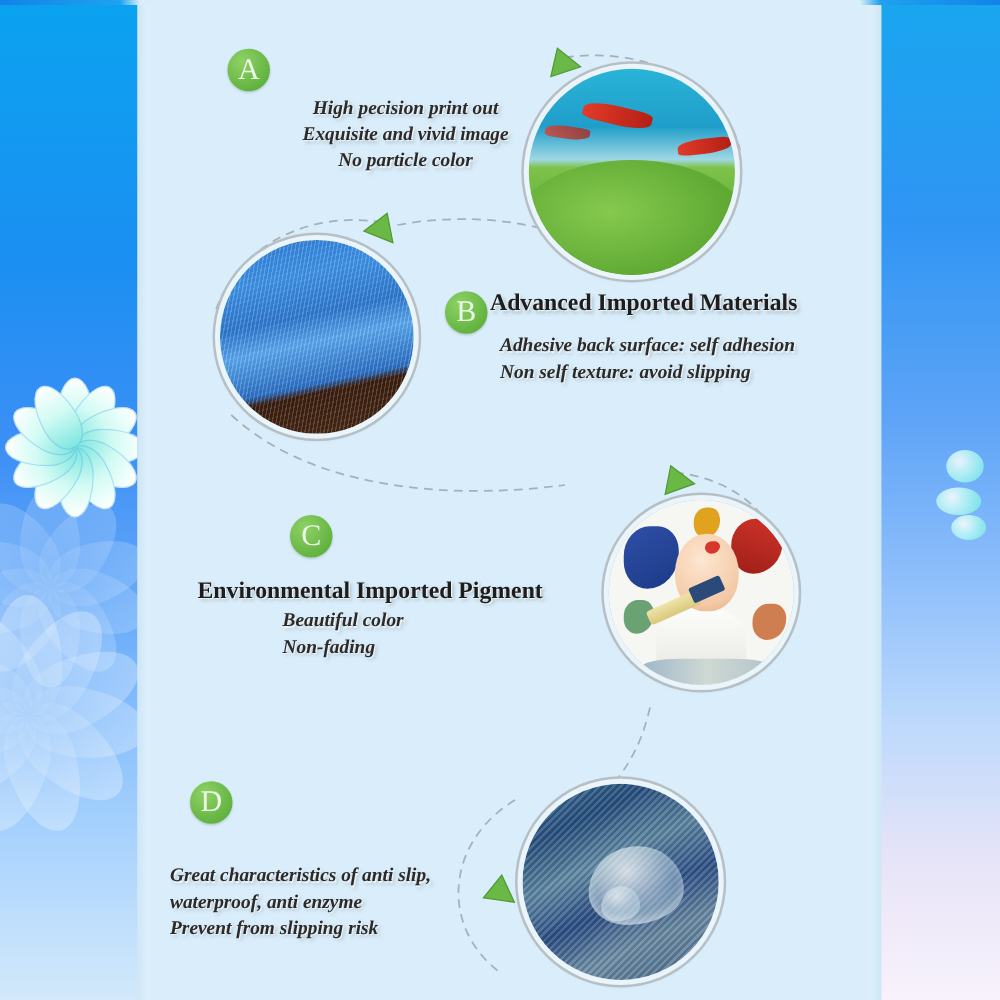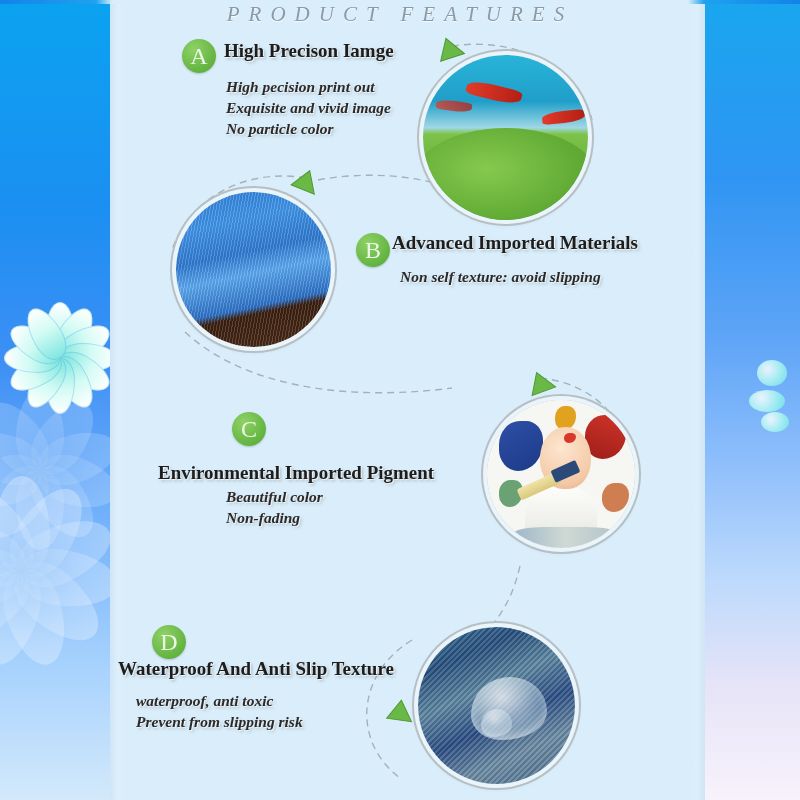--- a/index.html
+++ b/index.html
@@ -188,25 +188,23 @@
       <path d="M412 640 C 356 674 352 742 400 778"></path>
     </g>
     <g fill="#6ab946" stroke="#4f9a33" stroke-width="1">
       <polygon points="449,38 462,58 437,58" transform="rotate(-18 449 48)"></polygon>
       <polygon points="306,170 319,190 294,190" transform="rotate(22 306 180)"></polygon>
       <polygon points="540,372 553,392 528,392" transform="rotate(-20 540 382)"></polygon>
       <polygon points="400,700 413,720 388,720" transform="rotate(8 400 710)"></polygon>
     </g>
   </svg>
 
-  <div class="title">PRODUCT FEATURES</div>
 
   <div class="badge" style="left:182px;top:39px;">A</div>
-  <div class="heading" style="left:224px;top:40px;">High Precison Iamge</div>
-  <div class="body" style="left:226px;top:76px;">
+  <div class="body" style="left:242px;top:76px;text-align:center;">
     <div>High pecision print out</div>
     <div>Exquisite and vivid image</div>
     <div>No particle color</div>
   </div>
 
   <div class="photo ph-a" style="left:423px;top:55px;width:165px;height:165px;">
     <div class="inner">
       <div class="leafshade"></div>
       <div class="koi" style="left:26%;top:18%;width:34%;height:9%;transform:rotate(14deg);"></div>
       <div class="koi" style="left:8%;top:28%;width:22%;height:6%;transform:rotate(8deg);opacity:.75;"></div>
@@ -214,20 +212,21 @@
     </div>
   </div>
 
   <div class="photo ph-b" style="left:176px;top:192px;width:155px;height:155px;">
     <div class="inner"></div>
   </div>
 
   <div class="badge" style="left:356px;top:233px;">B</div>
   <div class="heading" style="left:392px;top:232px;">Advanced Imported Materials</div>
   <div class="body" style="left:400px;top:266px;">
+    <div>Adhesive back surface: self adhesion</div>
     <div>Non self texture: avoid slipping</div>
   </div>
 
   <div class="badge" style="left:232px;top:412px;">C</div>
   <div class="heading" style="left:158px;top:450px;margin-top:12px;">Environmental Imported Pigment</div>
   <div class="body" style="left:226px;top:486px;font-style:italic;">
     <div>Beautiful color</div>
     <div>Non-fading</div>
   </div>
 
@@ -241,23 +240,23 @@
       <div class="babybody" style="left:26%;top:58%;width:48%;height:40%;"></div>
       <div class="babyhead" style="left:36%;top:18%;width:34%;height:42%;"></div>
       <div class="splat" style="left:52%;top:22%;width:8%;height:7%;background:#d8372c;"></div>
       <div class="brush" style="left:20%;top:54%;width:30%;height:8%;transform:rotate(-24deg);"></div>
       <div class="brushtip" style="left:44%;top:44%;width:18%;height:9%;transform:rotate(-24deg);"></div>
       <div class="splat" style="left:18%;top:86%;width:70%;height:14%;background:linear-gradient(90deg,#9fb7c9,#cfd9d4,#b4c3c9);border-radius:30%;"></div>
     </div>
   </div>
 
   <div class="badge" style="left:152px;top:625px;">D</div>
-  <div class="heading" style="left:118px;top:658px;">Waterproof And Anti Slip Texture</div>
   <div class="body" style="left:136px;top:690px;">
-    <div>waterproof, anti toxic</div>
+    <div>Great characteristics of anti slip,</div>
+    <div>waterproof, anti enzyme</div>
     <div>Prevent from slipping risk</div>
   </div>
 
   <div class="photo ph-d" style="left:418px;top:627px;width:157px;height:157px;">
     <div class="inner">
       <div class="droplet" style="left:34%;top:32%;width:48%;height:40%;"></div>
       <div class="droplet" style="left:40%;top:52%;width:20%;height:18%;opacity:.8;"></div>
     </div>
   </div>
 

